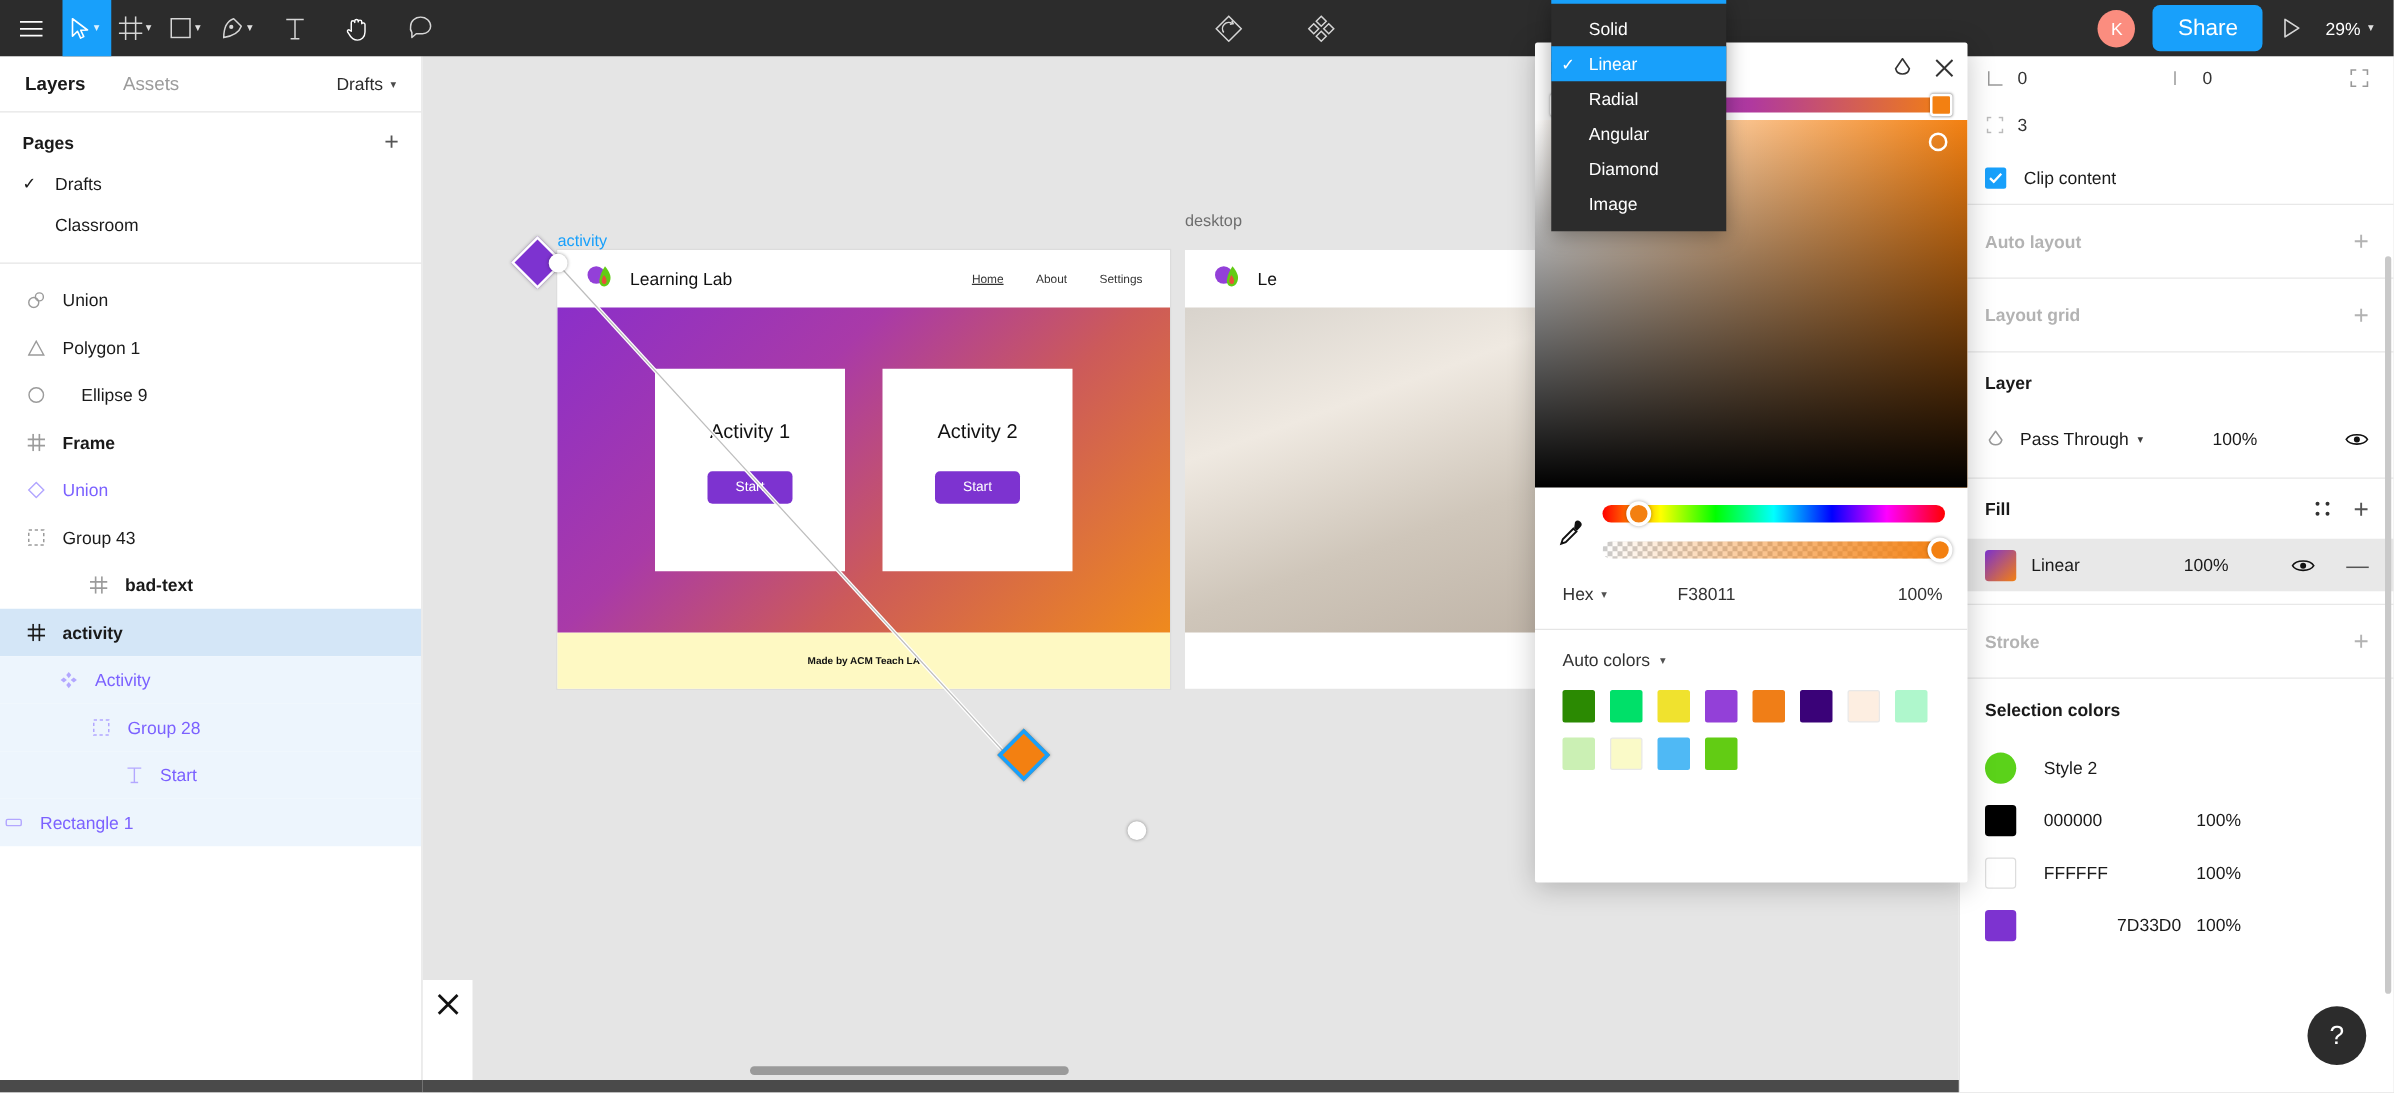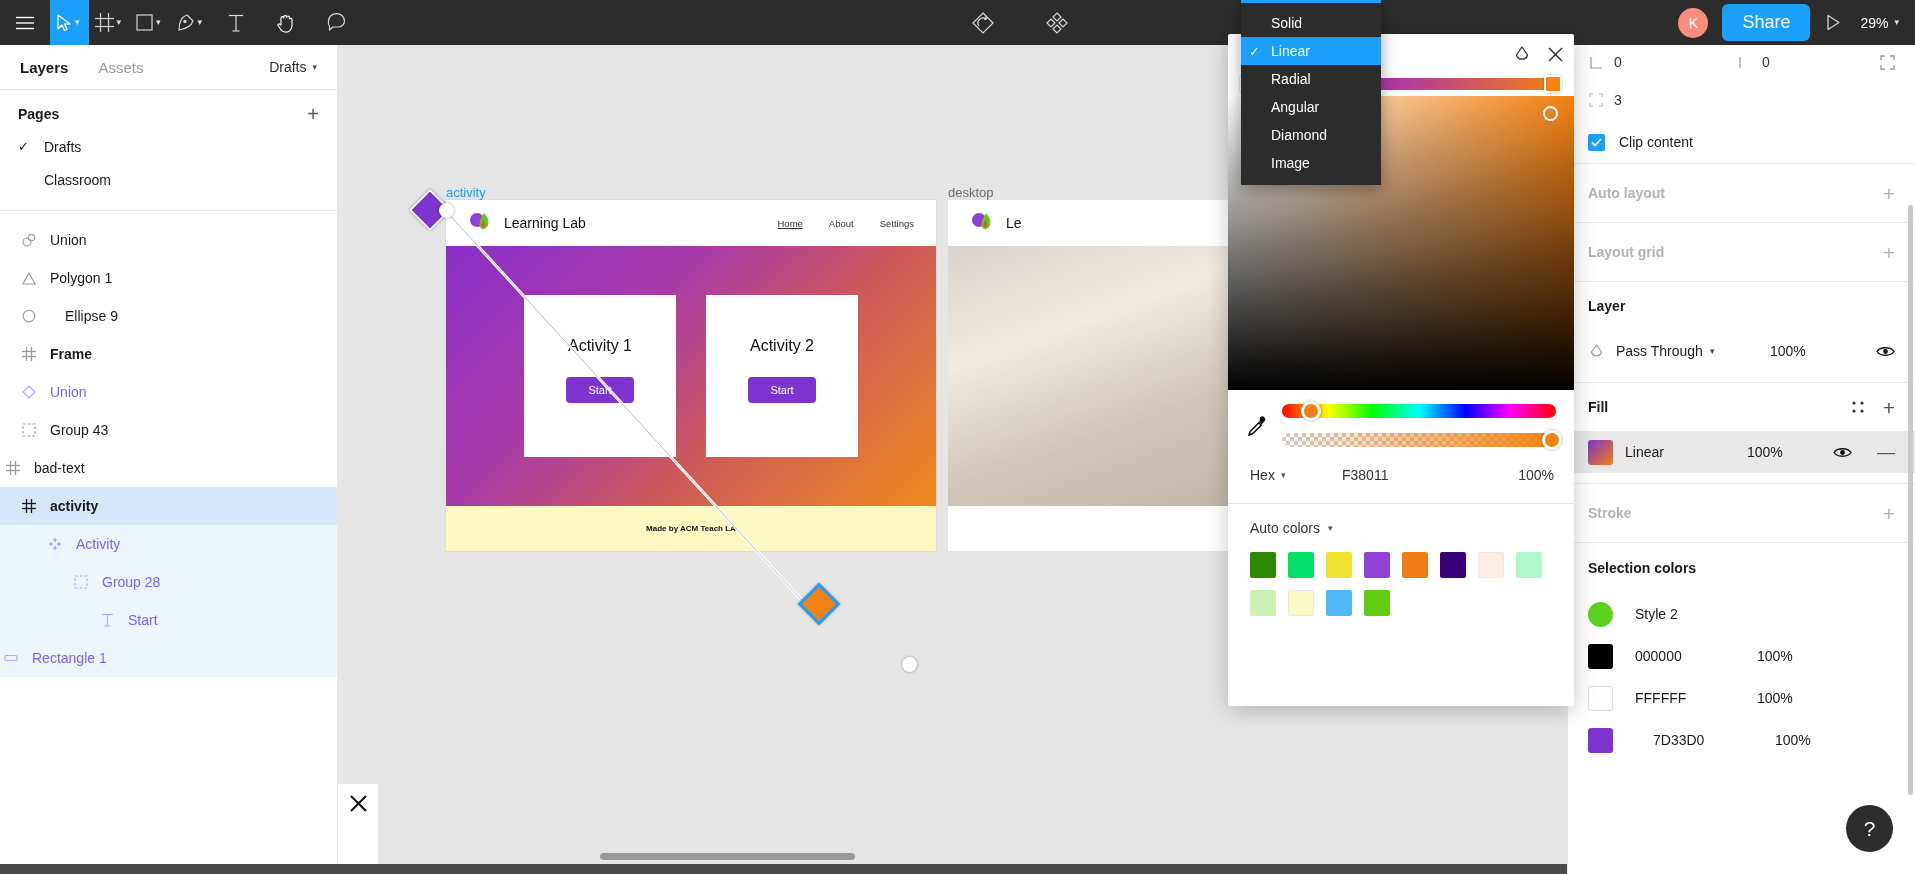--- a/index.html
+++ b/index.html
@@ -129,21 +129,21 @@
     border-radius: 4px; padding: 7px 22px;
   }
   .ab-footer {
     height: 45px; background: #fef9c3; display: flex; align-items: center;
     justify-content: center; font-size: 8px; color: #111; font-weight: bold;
   }
   .artboard2 {
     position: absolute; left: 610px; top: 155px; width: 420px; height: 351px;
     background: #fff; overflow: hidden;
   }
-  .ab2-label { position: absolute; left: 610px; top: 140px; font-size: 13px;
+  .ab2-label { position: absolute; left: 610px; top: 124px; font-size: 13px;
     color: #6e6e6e; }
   .ab2-photo {
     height: 260px;
     background: linear-gradient(160deg,#d8d3cc 0%,#efe9e1 30%,#cfc6ba 60%,#b9ada0 100%);
   }
 
   
   .grad-line { position: absolute; left: 0; top: 0; width: 100%; height: 100%;
     pointer-events: none; }
   .handle-diamond {
@@ -486,21 +486,21 @@
           <span class="layer-label">Union</span>
         </div>
         <div class="layer-row" style="padding-left: 18px;">
           <span class="layer-ico">
             <svg width="14" height="14" viewBox="0 0 14 14">
               <rect x="1" y="1" width="12" height="12" fill="none" stroke="currentColor" stroke-width="1.2" stroke-dasharray="2.6 2.2"></rect>
             </svg>
           </span>
           <span class="layer-label">Group 43</span>
         </div>
-        <div class="layer-row" style="font-weight: normal; padding-left: 2px;">
+        <div class="layer-row" style="font-weight: bold; padding-left: 28px; margin-left: 40px;">
           <span class="layer-ico">
             <svg width="14" height="14" viewBox="0 0 14 14">
               <g stroke="currentColor" stroke-width="1.3">
                 <line x1="4.5" y1="0" x2="4.5" y2="14"></line>
                 <line x1="9.5" y1="0" x2="9.5" y2="14"></line>
                 <line x1="0" y1="4.5" x2="14" y2="4.5"></line>
                 <line x1="0" y1="9.5" x2="14" y2="9.5"></line>
               </g>
             </svg>
           </span>
@@ -896,21 +896,21 @@
           <span class="fill-name" style="margin-left: 10px;">000000</span>
           <span class="op-val">100%</span>
         </div>
         <div class="rp-line">
           <span class="sw-box bordered" style="background: rgb(255, 255, 255);"></span>
           <span class="fill-name" style="margin-left: 10px;">FFFFFF</span>
           <span class="op-val">100%</span>
         </div>
         <div class="rp-line">
           <span class="sw-box" style="background: rgb(125, 51, 208);"></span>
-          <span class="fill-name" style="margin-left: 28px;">7D33D0</span>
+          <span class="fill-name" style="margin-left: 10px; text-align: right;">7D33D0</span>
           <span class="op-val">100%</span>
         </div>
       </div>
 
     <div class="rp-scroll"></div>
   </div>
 
   <div class="help-fab">?</div>
 
 </div>

